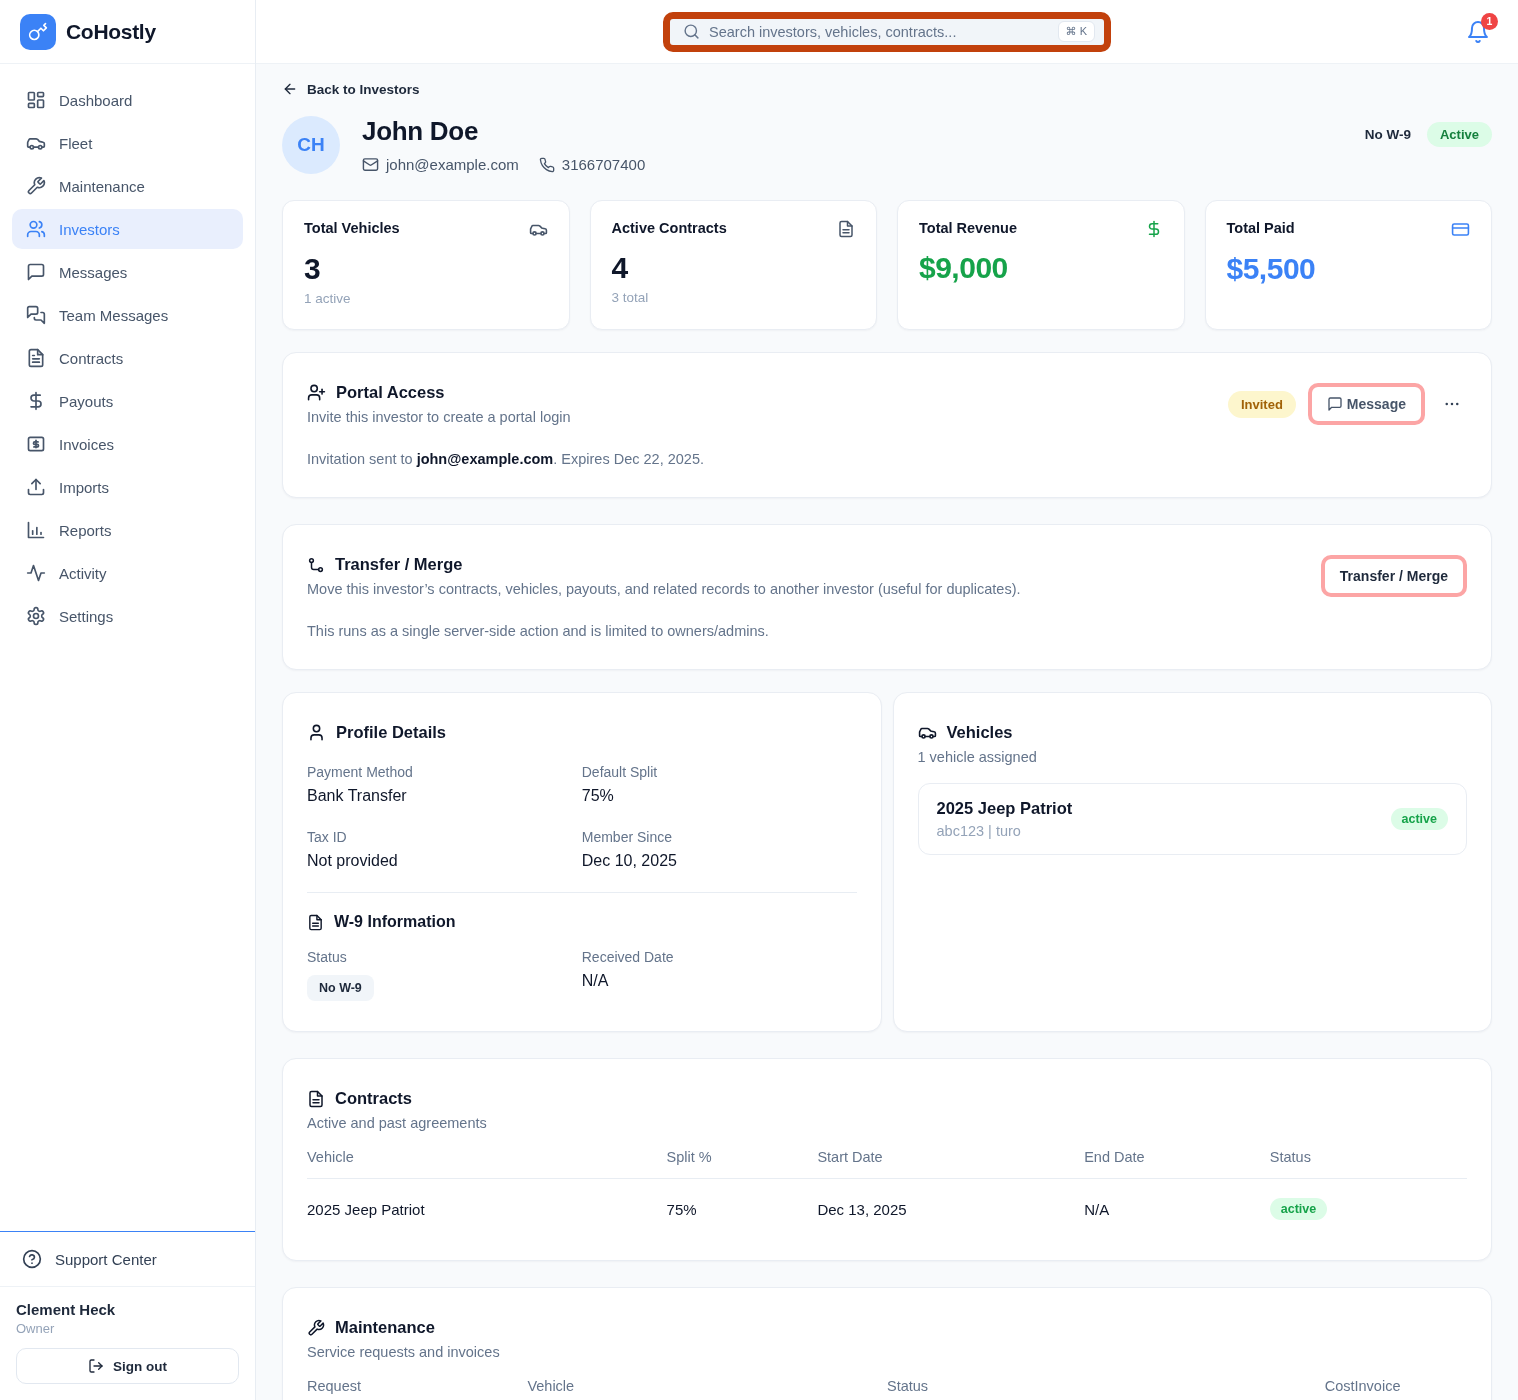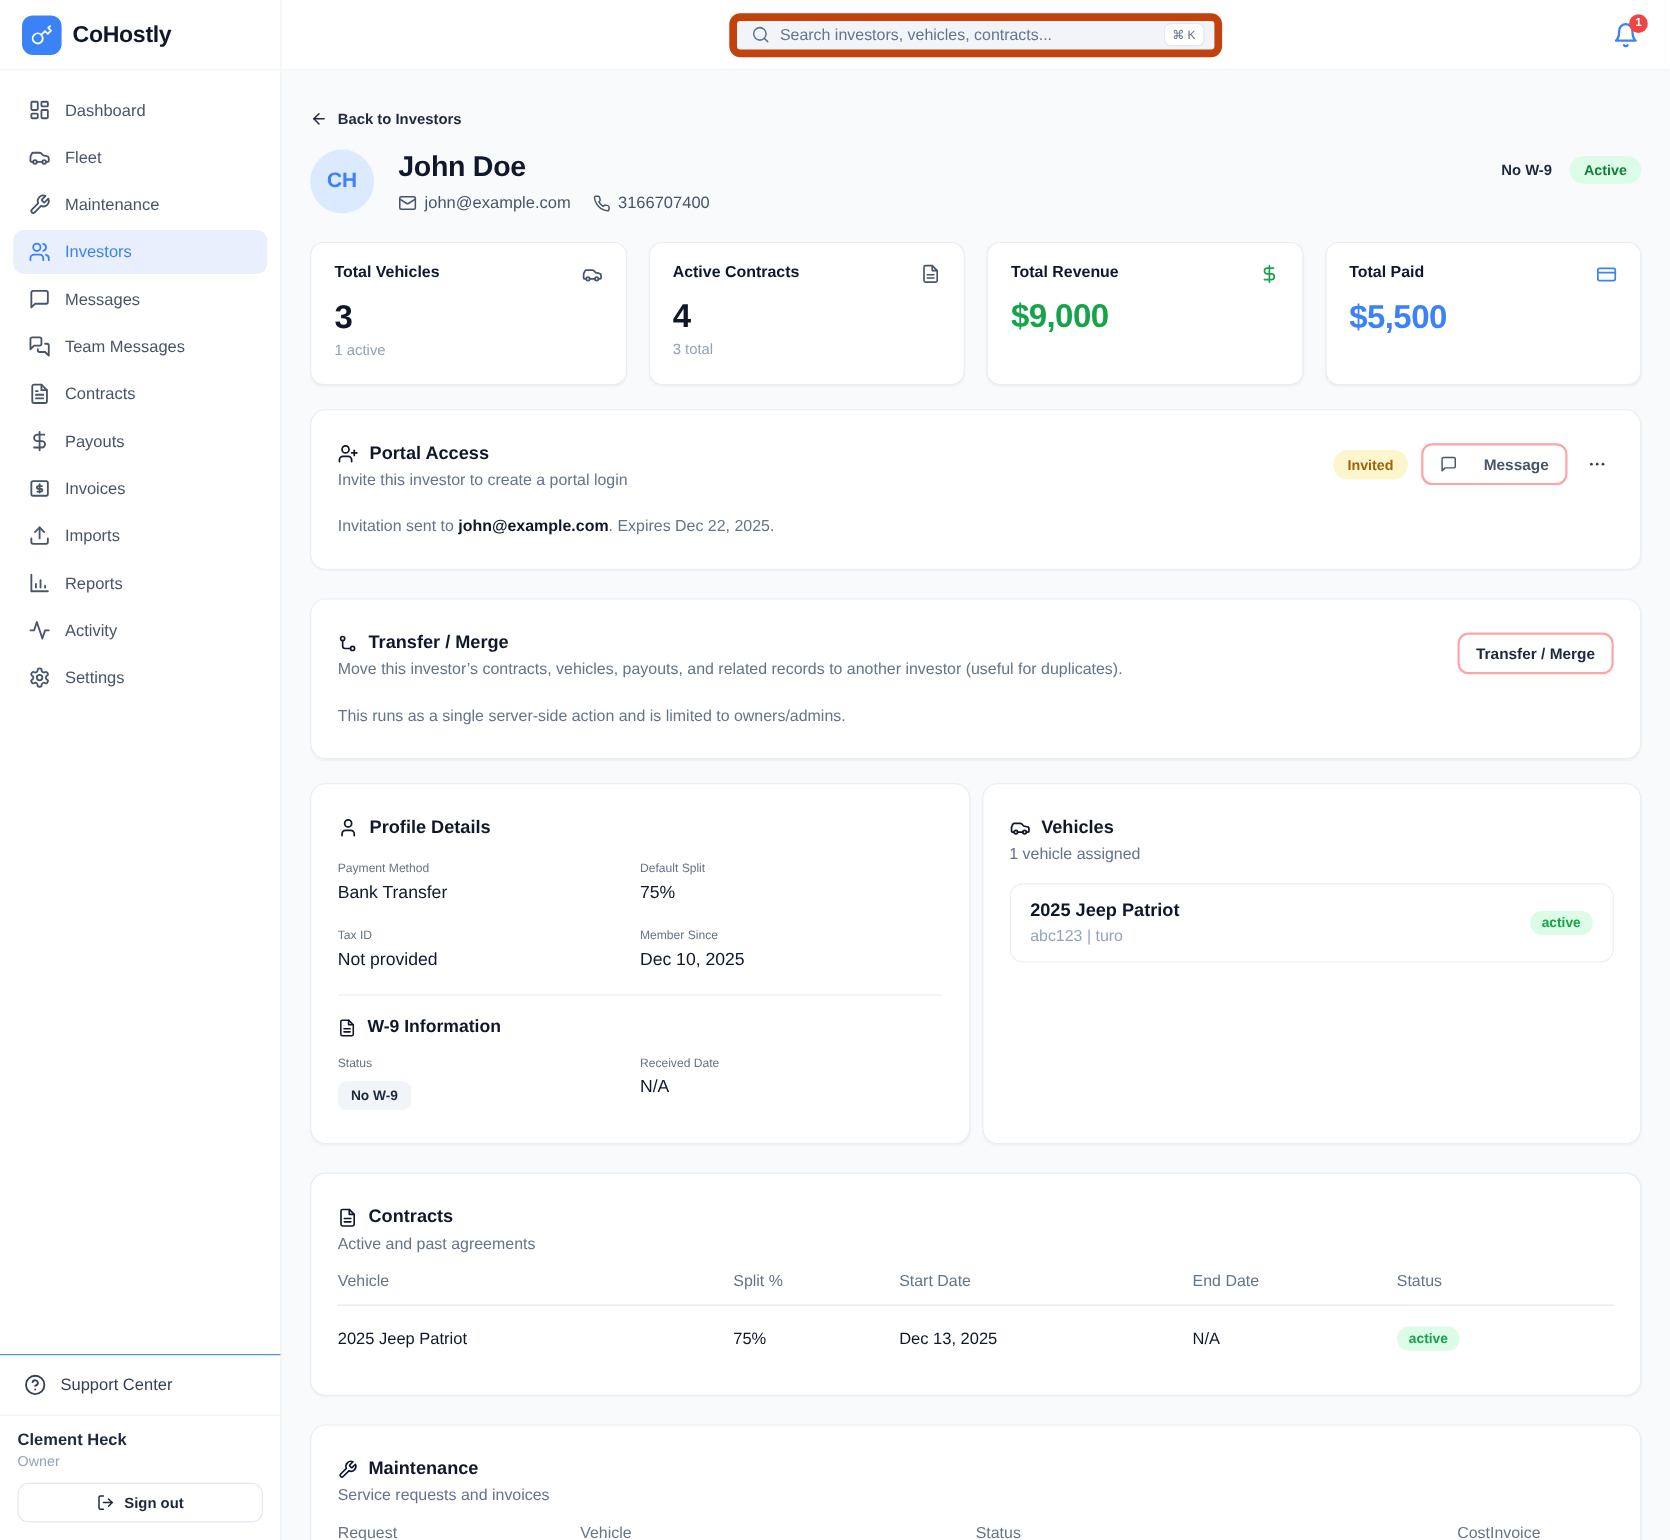--- a/index.html
+++ b/index.html
@@ -38,21 +38,21 @@
   .search { width:448px; height:40px; background:#f1f5f9; border:7px solid #c2410c; border-radius:10px; display:flex; align-items:center; gap:9px; padding:0 9px 0 13px; color:#64748b; }
   .search input { flex:1; border:0; background:transparent; outline:none; font-size:14.5px; color:#0f172a; font-family:inherit; }
   .search input::placeholder { color:#64748b; }
   .kbd { background:#fff; border:1px solid #e2e8f0; border-radius:6px; font-size:11px; padding:3px 7px; color:#64748b; white-space:nowrap; }
   .topbar-right { flex:1; display:flex; justify-content:flex-end; }
   .bell-wrap { position:relative; color:#3b82f6; cursor:pointer; }
   .bell-badge { position:absolute; top:-7px; right:-8px; min-width:17px; height:17px; background:#ef4444; color:#fff; border-radius:999px; font-size:10.5px; font-weight:bold; display:flex; align-items:center; justify-content:center; padding:0 4px; }
 
   .content { flex:1; overflow:hidden; padding:16px 26px 0; }
 
-  .back-row { display:inline-flex; align-items:center; gap:9px; font-size:13.5px; font-weight:600; color:#1e293b; cursor:pointer; margin-top:20px; }
+  .back-row { display:inline-flex; align-items:center; gap:9px; font-size:13.5px; font-weight:600; color:#1e293b; cursor:pointer; margin-top:1px; }
 
   .profile-header { display:flex; align-items:flex-start; margin-top:16px; }
   .avatar { width:58px; height:58px; border-radius:50%; background:#dbeafe; color:#3b82f6; font-size:19px; font-weight:bold; display:flex; align-items:center; justify-content:center; }
   .ph-text { margin-left:22px; }
   .ph-name { font-size:26px; font-weight:bold; letter-spacing:-0.3px; }
   .ph-contact { display:flex; align-items:center; gap:20px; margin-top:9px; color:#475569; font-size:15px; }
   .ph-contact .citem { display:flex; align-items:center; gap:7px; }
   .ph-right { margin-left:auto; display:flex; align-items:center; gap:16px; padding-top:6px; }
   .w9-flag { font-size:13.5px; font-weight:bold; color:#1e293b; }
   .pill { display:inline-block; border-radius:999px; font-weight:600; }
@@ -73,29 +73,29 @@
   .stat-sub { font-size:13.5px; color:#94a3b8; margin-top:5px; min-height:16px; }
 
   
   .card { background:#fff; border:1px solid #e9edf3; border-radius:14px; padding:30px 24px; box-shadow:0 1px 2px rgba(16,24,40,.04); }
   .mt22 { margin-top:22px; }
   .mt26 { margin-top:26px; }
   .card-head { display:flex; align-items:flex-start; justify-content:space-between; }
   .card-title-row { display:flex; align-items:center; gap:10px; font-size:16.5px; font-weight:bold; color:#0f172a; }
   .card-sub { font-size:14.5px; color:#64748b; margin-top:7px; }
   .head-actions { display:flex; align-items:center; gap:12px; }
-  .btn { display:inline-flex; align-items:center; gap:24px; background:#fff; border:2px solid #fca5a5; border-radius:10px; padding:9px 15px; font-size:14px; font-weight:600; color:#475569; cursor:pointer; font-family:inherit; }
+  .btn { display:inline-flex; align-items:center; gap:4px; background:#fff; border:4px solid #fca5a5; border-radius:10px; padding:9px 15px; font-size:14px; font-weight:600; color:#475569; cursor:pointer; font-family:inherit; }
   .more-btn { background:none; border:none; color:#334155; cursor:pointer; padding:6px; letter-spacing:1px; }
   .note-text { margin-top:26px; font-size:14.5px; color:#64748b; }
   .note-text b { color:#0f172a; }
 
   
   .two-col { display:grid; grid-template-columns:1fr 1fr; gap:11px; margin-top:22px; }
   .fields-grid { display:grid; grid-template-columns:1fr 1fr; row-gap:24px; margin-top:22px; }
-  .f-label { font-size:11px; color:#64748b; }
+  .f-label { font-size:14px; color:#64748b; }
   .f-value { font-size:16px; color:#0f172a; margin-top:7px; }
   .divider { border-top:1px solid #e8edf3; margin:22px 0 20px; }
   .sub-title-row { display:flex; align-items:center; gap:10px; font-size:16px; font-weight:bold; }
   .vehicle-item { border:1px solid #e9edf3; border-radius:12px; padding:15px 18px; display:flex; align-items:center; justify-content:space-between; margin-top:18px; }
   .v-name { font-size:16.5px; font-weight:600; }
   .v-meta { font-size:14.5px; color:#94a3b8; margin-top:5px; }
 
   
   table { width:100%; border-collapse:collapse; margin-top:18px; }
   th { text-align:left; font-weight:400; color:#64748b; font-size:14.5px; padding:0 0 13px; border-bottom:1px solid #e8edf3; }

